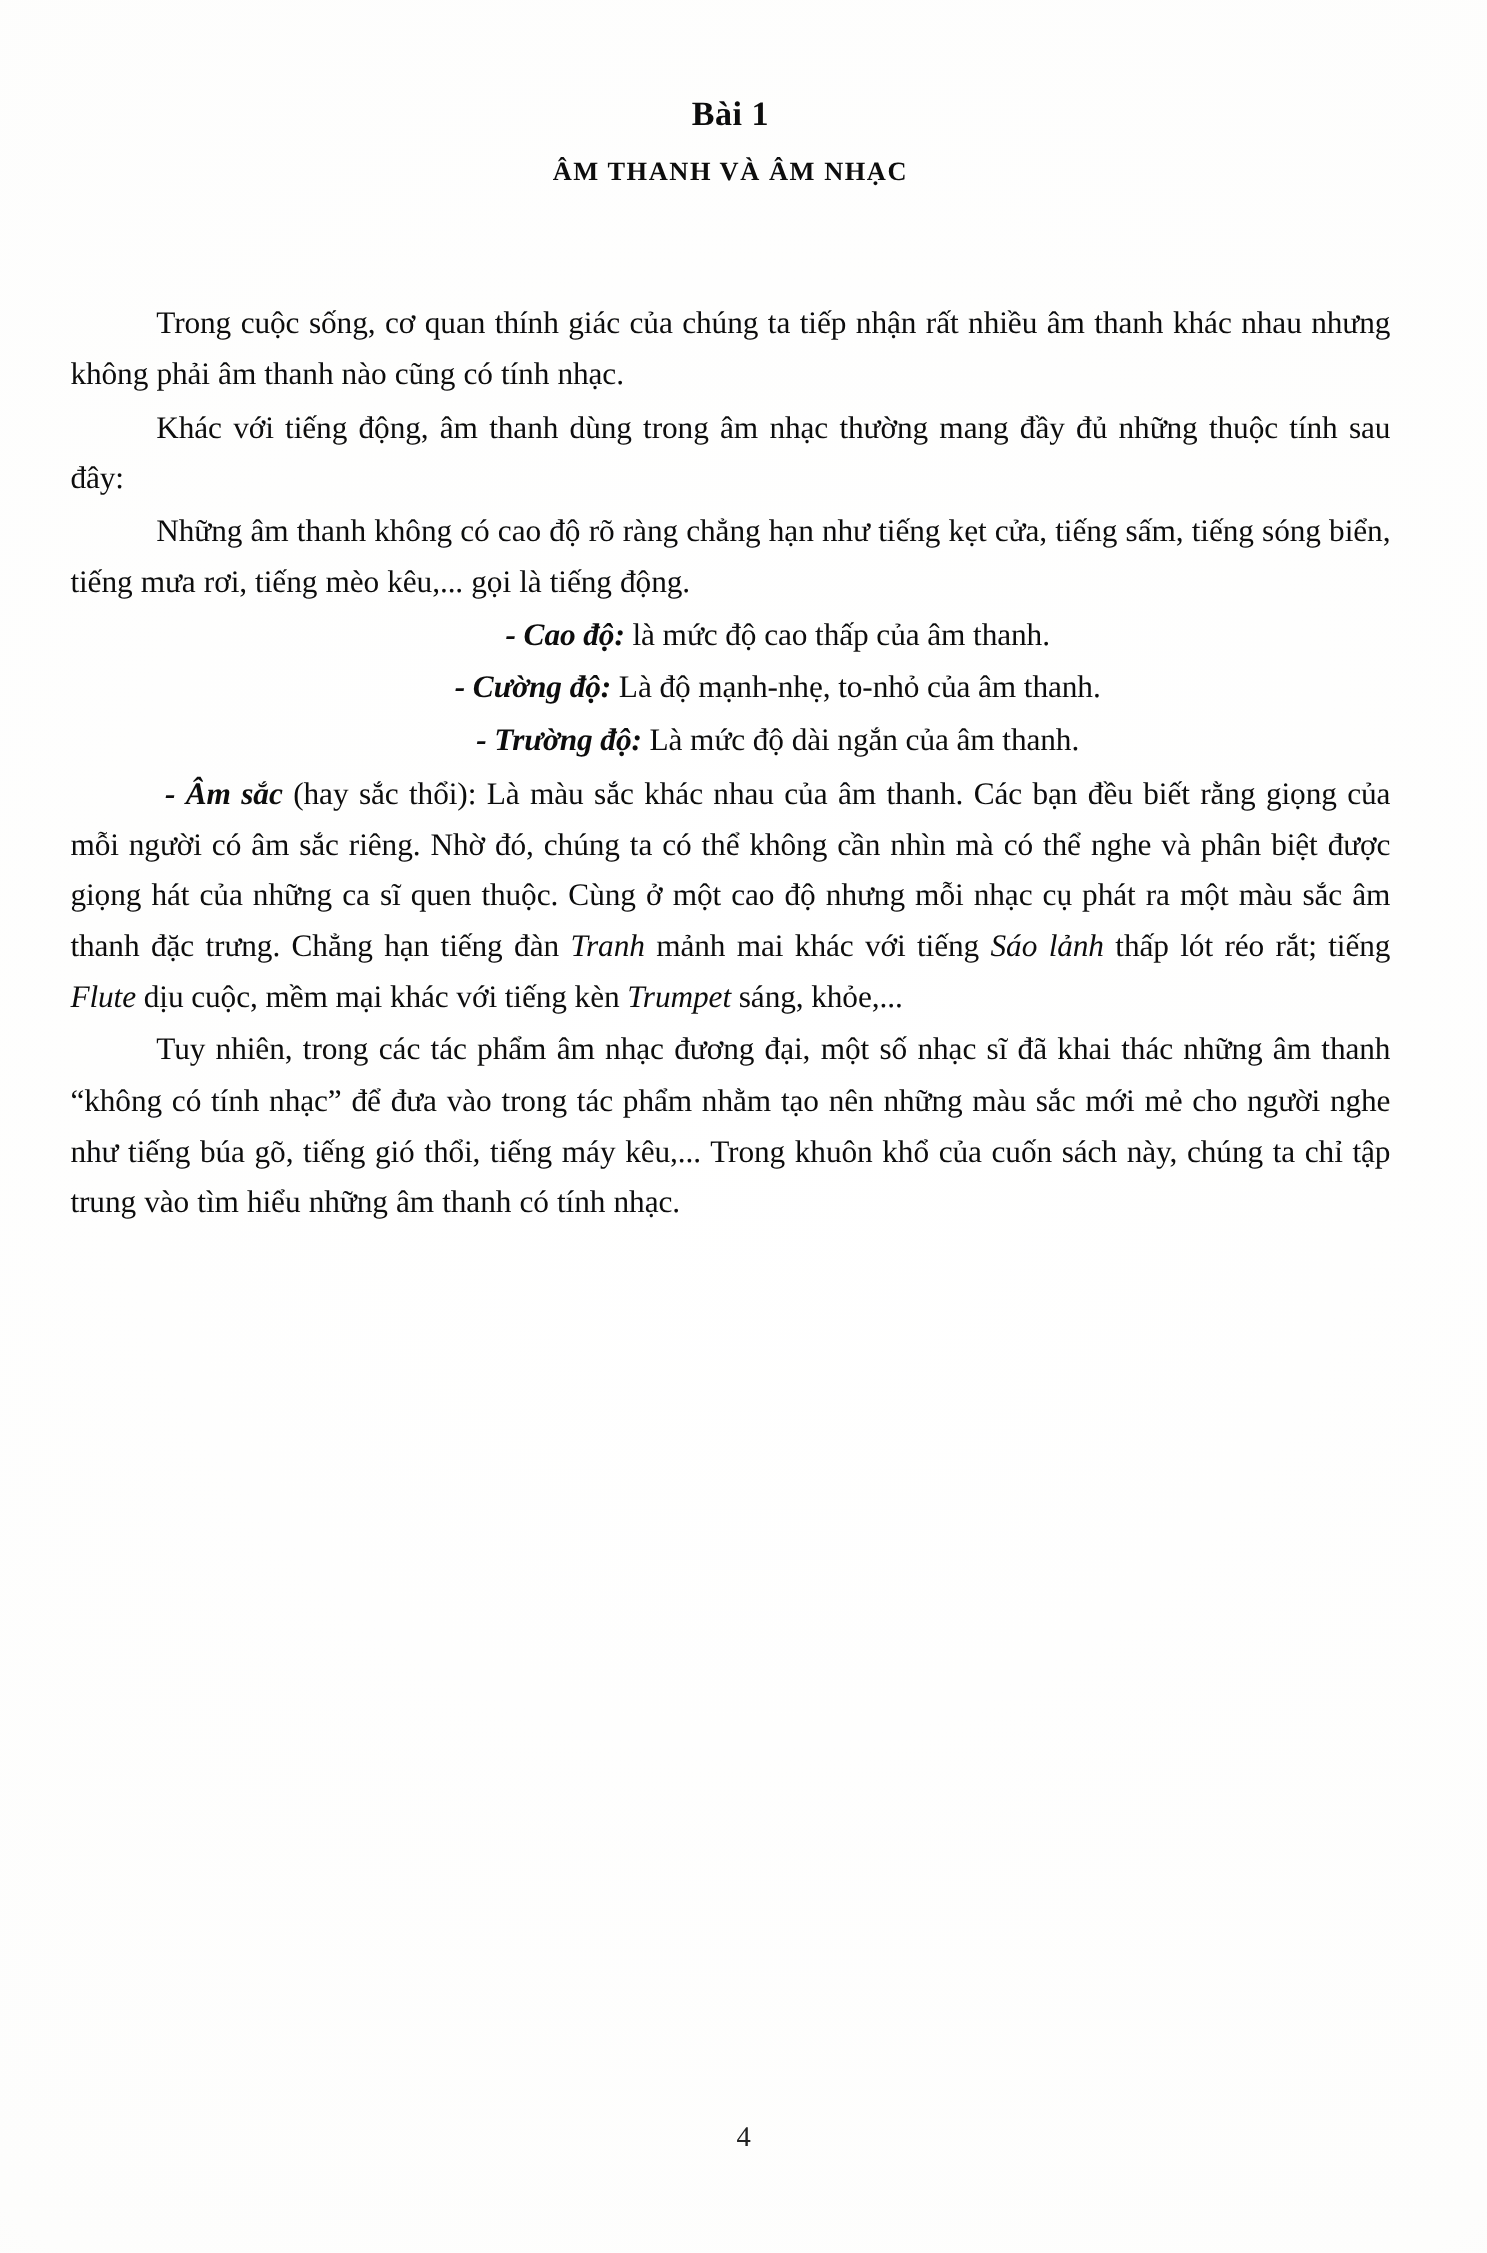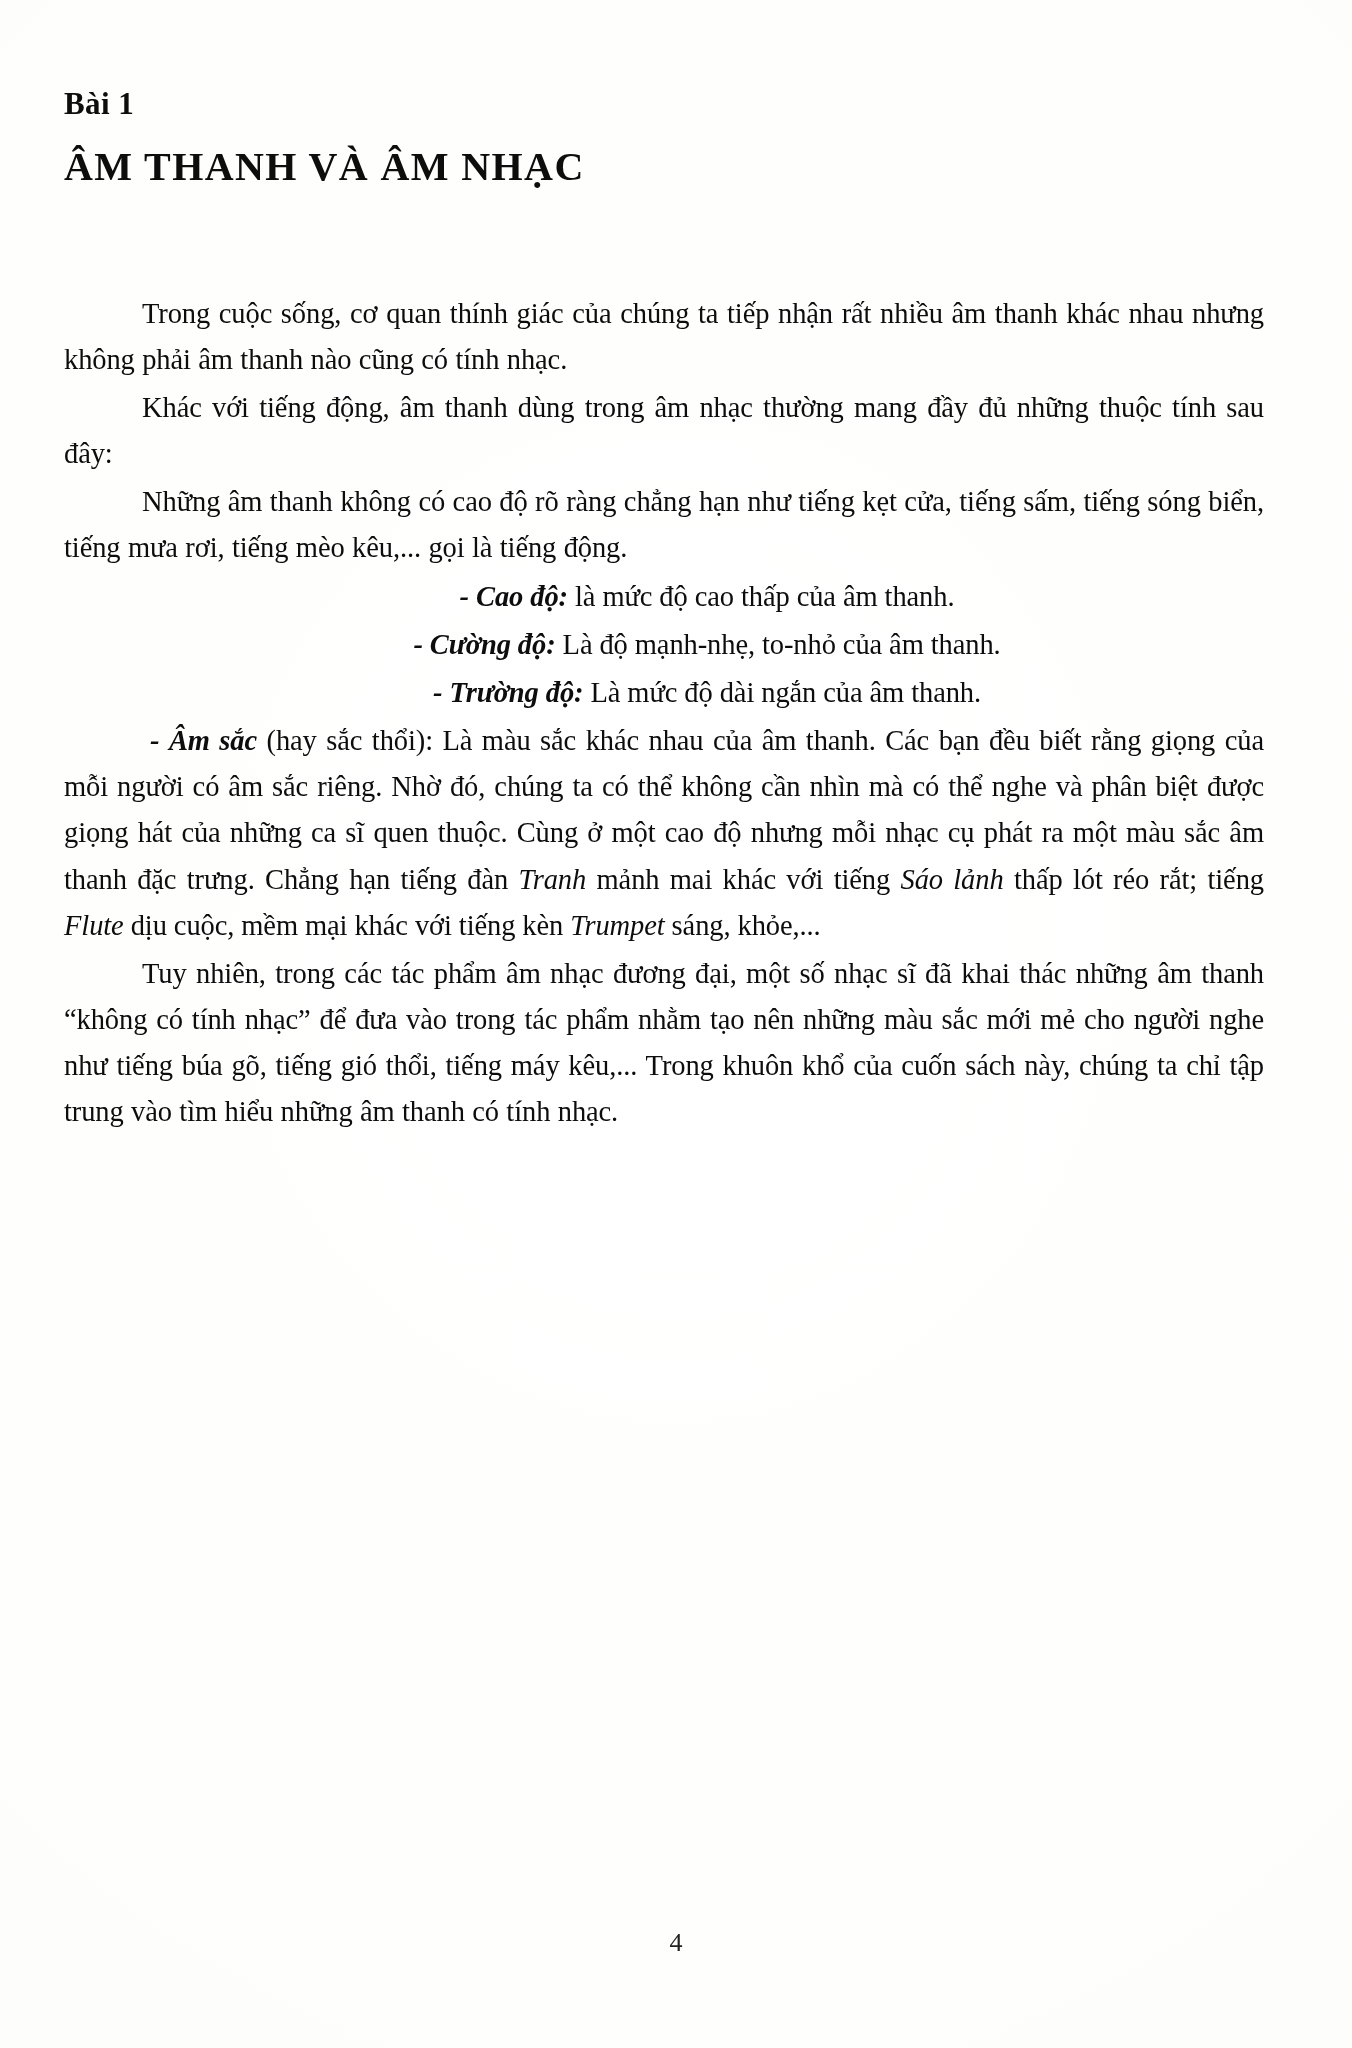--- a/index.html
+++ b/index.html
@@ -25,32 +25,32 @@
 
   .page-inner {
     position: absolute;
     left: 0; right: 0;
     top: 0; bottom: 0;
     padding: 86px 88px 0 64px;
   }
 
   
   .heading {
-    text-align: left;
+    text-align: center;
     margin: 0;
   }
   .heading-lesson {
     font-size: 31px;
     font-weight: bold;
     letter-spacing: 0.4px;
     line-height: 1.15;
     margin: 0 0 22px 0;
   }
   .heading-title {
-    font-size: 40px;
+    font-size: 24px;
     font-weight: bold;
     letter-spacing: 1.4px;
     line-height: 1.15;
     margin: 0;
   }
 
   
   .body-block {
     margin-top: 101px;
   }

